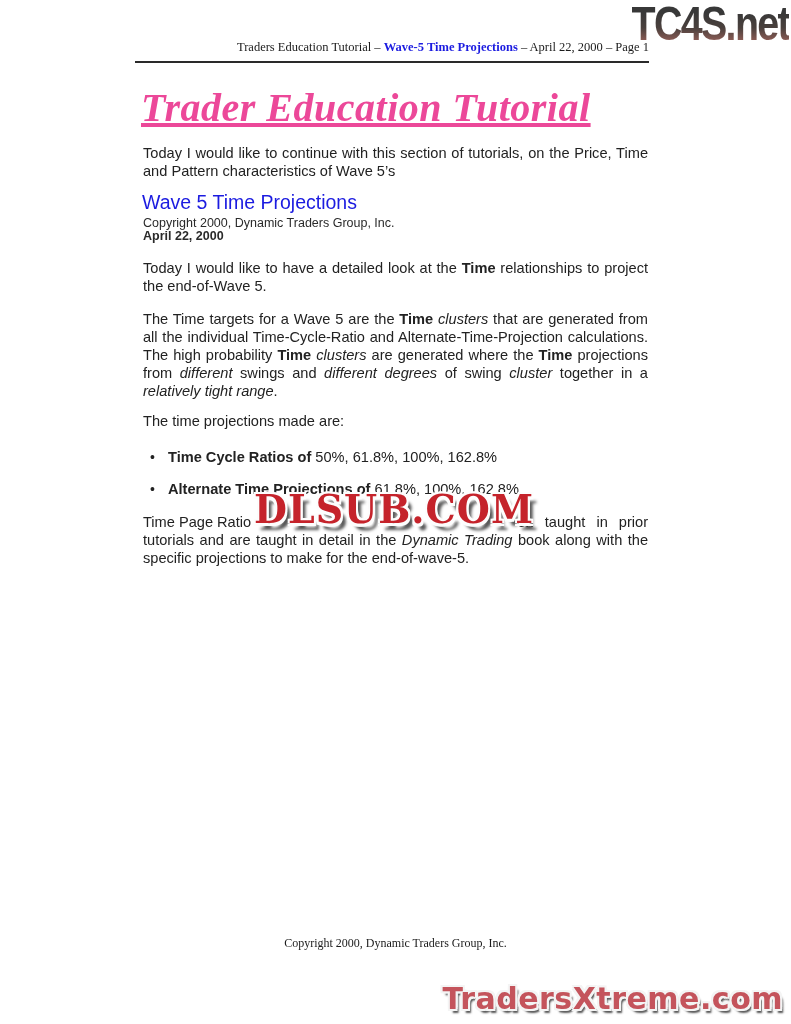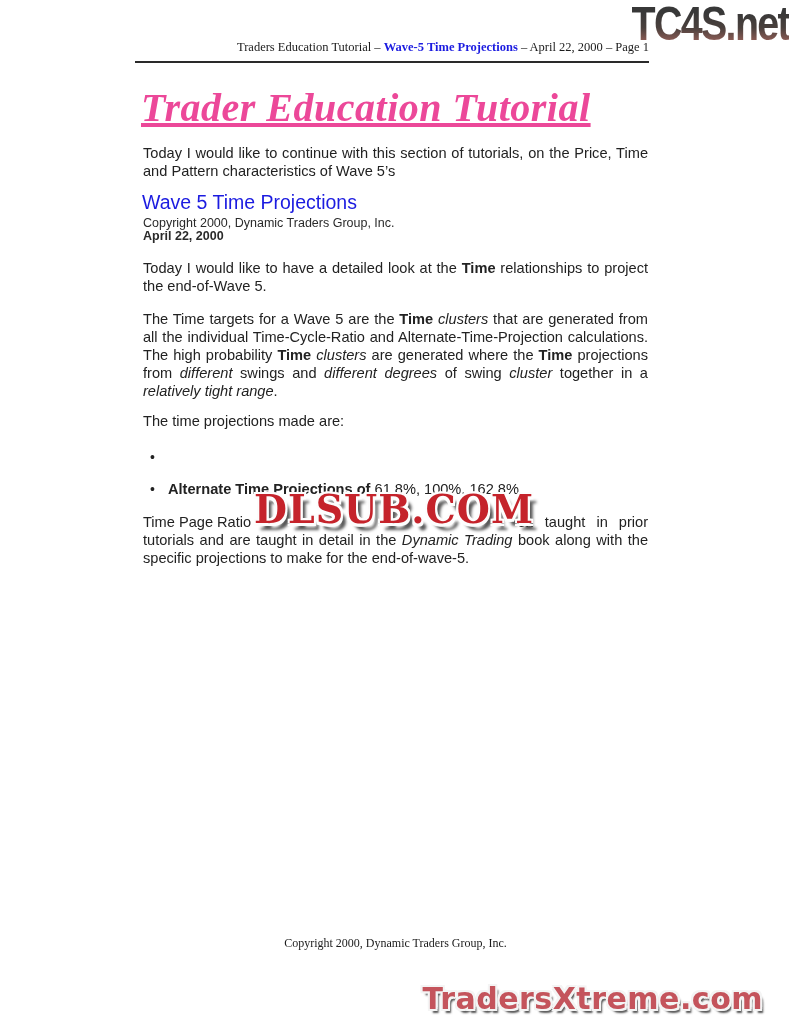--- a/index.html
+++ b/index.html
@@ -97,21 +97,21 @@
        5px 6px 3px rgba(45,45,45,.8);
   }
   
   .footer-copy{
     position:absolute;top:936px;left:143px;width:505px;
     text-align:center;
     font-family:"Liberation Serif", serif;
     font-size:12px;color:#1b1b1b;
   }
   .tx-logo{
-    position:absolute;top:981px;right:28px;
+    position:absolute;top:981px;right:8px;
     font-family:"DejaVu Sans", sans-serif;font-weight:bold;
     font-size:30px;letter-spacing:.5px;color:#c4545c;
     white-space:nowrap;
     text-shadow:
       -2px -2px 0 #f4f4f4, 2px -2px 0 #f4f4f4,
       -2px  2px 0 #f4f4f4, 2px  2px 0 #f4f4f4,
       -2px  0   0 #f4f4f4, 2px  0   0 #f4f4f4,
        0   -2px 0 #f4f4f4, 0    2px 0 #f4f4f4,
        3px 4px 2px rgba(55,55,55,.85);
   }
@@ -135,20 +135,21 @@
   <div class="small-line copy2">April 22, 2000</div>
 
   <div class="para p2"><span>Today I would like to have a detailed look at the </span><span style="font-weight: bold;">Time</span><span> relationships to project the end-of-Wave 5.</span></div>
 
   <div class="para p3"><span>The Time targets for a Wave 5 are the </span><span style="font-weight: bold;">Time</span><span> </span><span style="font-style: italic;">clusters</span><span> that are generated from all the individual Time-Cycle-Ratio and Alternate-Time-Projection calculations. The high probability </span><span style="font-weight: bold;">Time</span><span> </span><span style="font-style: italic;">clusters</span><span> are generated where the </span><span style="font-weight: bold;">Time</span><span> projections from </span><span style="font-style: italic;">different</span><span> swings and </span><span style="font-style: italic;">different degrees</span><span> of swing </span><span style="font-style: italic;">cluster</span><span> together in a </span><span style="font-style: italic;">relatively tight range</span><span>.</span></div>
 
   <div class="para p4">The time projections made are:</div>
 
   <div class="bullet b1">
     <span class="marker">•</span>
+    <span><span style="font-weight: bold;">Time Cycle Ratios of</span><span> 50%, 61.8%, 100%, 162.8%</span></span>
   </div>
 
   <div class="bullet b2">
     <span class="marker">•</span>
     <span><span style="font-weight: bold;">Alternate Time Projections of</span><span> 61.8%, 100%. 162.8%</span></span>
   </div>
 
   <div class="para p5">
     <div class="split-line">
       <span class="left">Time Page Ratio</span>

